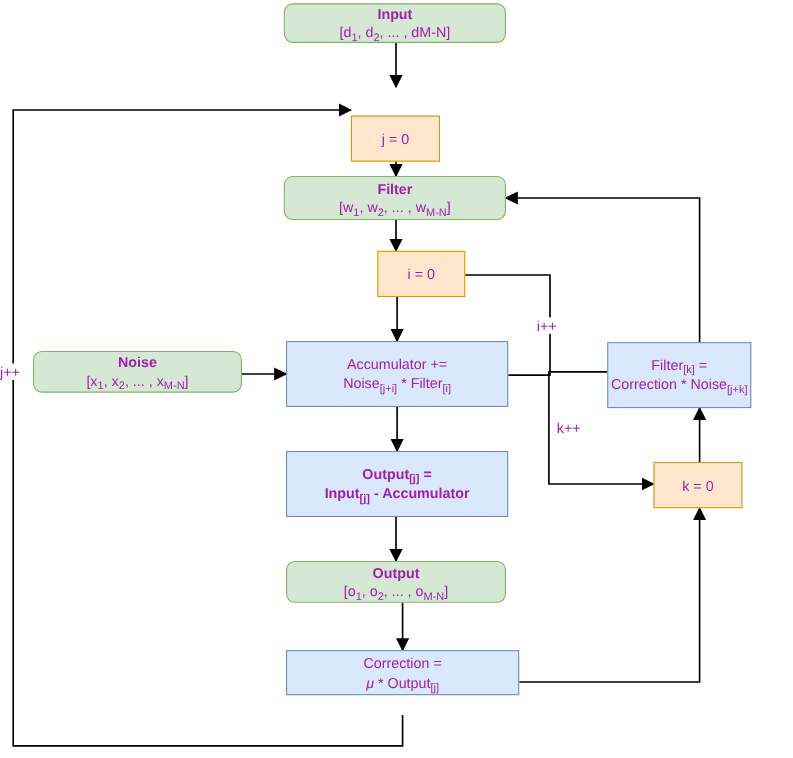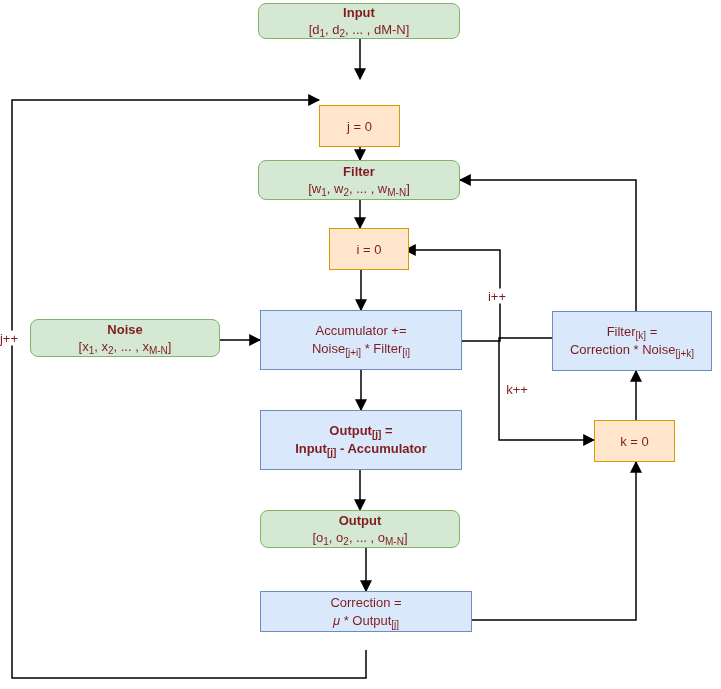--- a/index.html
+++ b/index.html
@@ -3,21 +3,21 @@
 <meta charset="utf-8">
 <style>
   html, body { margin: 0; padding: 0; background: #ffffff; }
   .canvas {
     position: relative;
     width: 721px;
     height: 689px;
     background: #ffffff;
     font-family: "Liberation Sans", "DejaVu Sans", sans-serif;
     font-size: 13px;
-    color: #7f1d1d;
+    color: #a21caf;
     overflow: hidden;
   }
   svg.wires { position: absolute; left: 0; top: 0; width: 721px; height: 689px; }
   svg.wires path { fill: none; stroke: #000000; stroke-width: 1.5; }
 
   .node {
     position: absolute;
     box-sizing: border-box;
     display: flex;
     flex-direction: column;
@@ -97,21 +97,21 @@
 
   <div class="node green" style="left:260px; top:510px; width:200px; height:38px;">
     <div class="title">Output</div>
     <div><span>[o</span><sub>1</sub><span>, o</span><sub>2</sub><span>, ... , o</span><sub>M-N</sub><span>]</span></div>
   </div>
 
   <div class="node orange" style="left:319px; top:79px; width:81px; height:42px;margin-top:26px;">
     <div>j = 0</div>
   </div>
 
-  <div class="node orange" style="left:329px; top:228px; width:80px; height:42px;">
+  <div class="node orange" style="left:343px; top:228px; width:80px; height:42px;">
     <div>i = 0</div>
   </div>
 
   <div class="node orange" style="left:594px; top:420px; width:81px; height:42px;">
     <div>k = 0</div>
   </div>
 
   <div class="node blue" style="left:260px; top:310px; width:202px; height:60px;">
     <div>Accumulator +=</div>
     <div><span>Noise</span><sub>[j+i]</sub><span> * Filter</span><sub>[i]</sub></div>
@@ -120,21 +120,21 @@
   <div class="node blue" style="left:260px; top:410px; width:202px; height:60px;font-weight:bold;">
     <div><span>Output</span><sub>[j]</sub><span> =</span></div>
     <div><span>Input</span><sub>[j]</sub><span> - Accumulator</span></div>
   </div>
 
   <div class="node blue" style="left:260px; top:591px; width:212px; height:41px;">
     <div>Correction =</div>
     <div><span style="font-style: italic;">μ</span><span> * Output</span><sub>[j]</sub></div>
   </div>
 
-  <div class="node blue" style="left:552px; top:311px; width:160px; height:60px;">
+  <div class="node blue" style="left:552px; top:311px; width:131px; height:60px;">
     <div><span>Filter</span><sub>[k]</sub><span> =</span></div>
     <div><span>Correction * Noise</span><sub>[j+k]</sub></div>
   </div>
 
   <div class="edge-label" style="left:9px; top:338px;">j++</div>
   <div class="edge-label" style="left:497px; top:296px;">i++</div>
   <div class="edge-label" style="left:517px; top:389px;">k++</div>
 
 </div>
 

